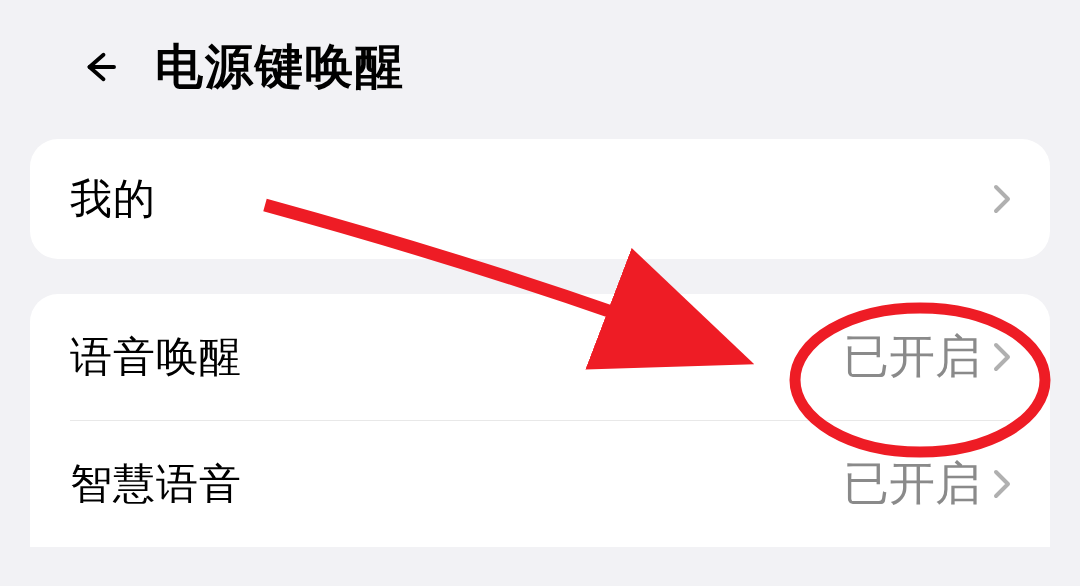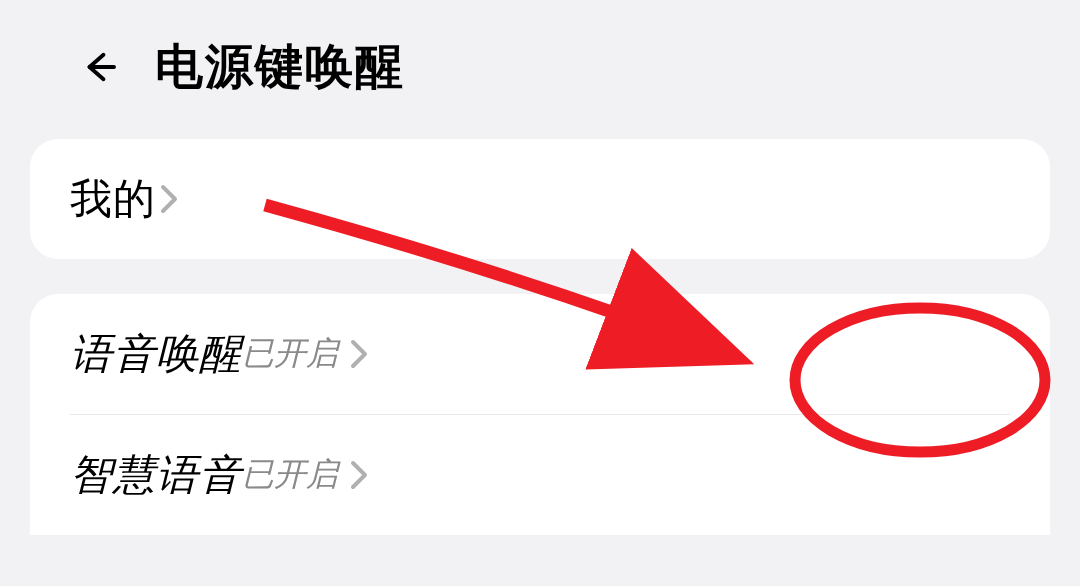--- a/index.html
+++ b/index.html
@@ -41,36 +41,37 @@
     }
     .card {
       background: #fff;
       margin: 10px 30px;
       border-radius: 28px;
       overflow: hidden;
     }
     .row {
       display: flex;
       align-items: center;
+      justify-content: space-between;
       padding: 32px 35px 32px 40px;
       cursor: pointer;
     }
     .row-left-label {
       font-size: 42px;
       color: #000;
       font-weight: 500;
       letter-spacing: 1px;
     }
     .row-right {
       display: flex;
       align-items: center;
       gap: 8px;
     }
     .row-value {
-      font-size: 32px;
+      font-size: 46px;
       color: #8a8a8a;
     }
     .chevron {
       width: 26px;
       height: 26px;
       display: flex;
       align-items: center;
       justify-content: center;
     }
     .chevron svg {
@@ -83,21 +84,20 @@
       margin: 0 40px;
     }
     .card-gap {
       height: 25px;
     }
     .card2 {
       background: #fff;
       margin: 0 30px;
       border-radius: 28px 28px 0 0;
       overflow: hidden;
-      font-style: italic;
     }
     .annotation-overlay {
       position: absolute;
       top: 0;
       left: 0;
       width: 1080px;
       height: 586px;
       pointer-events: none;
     }
   </style>

